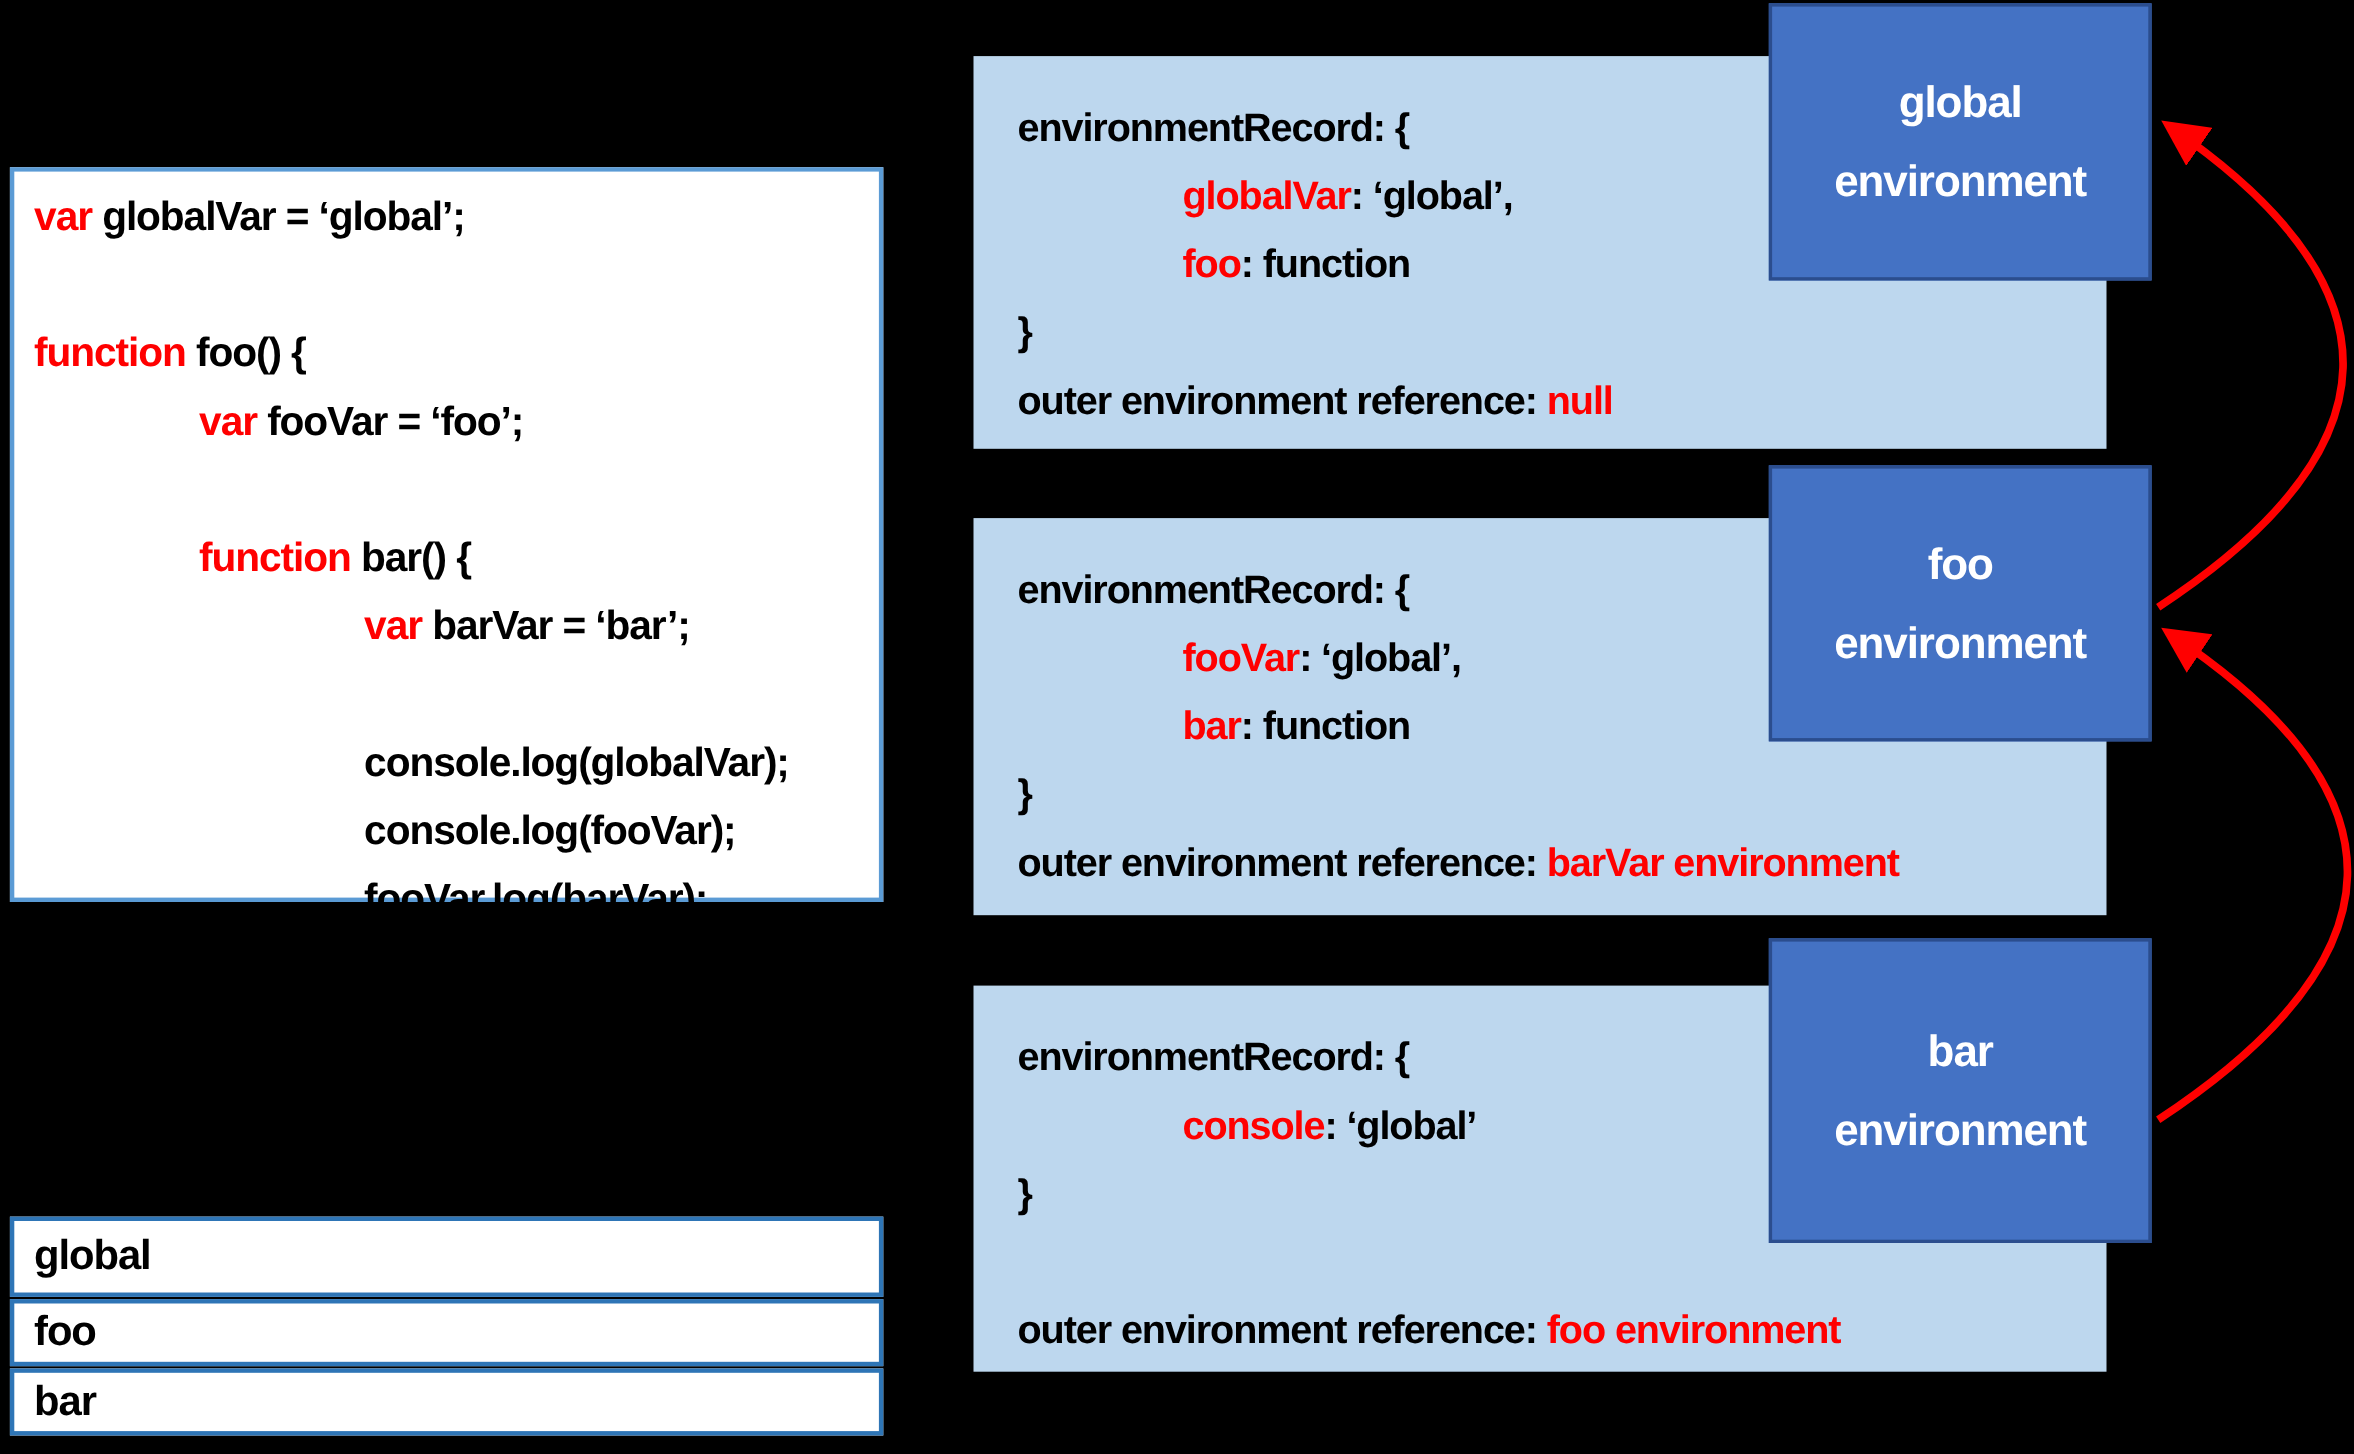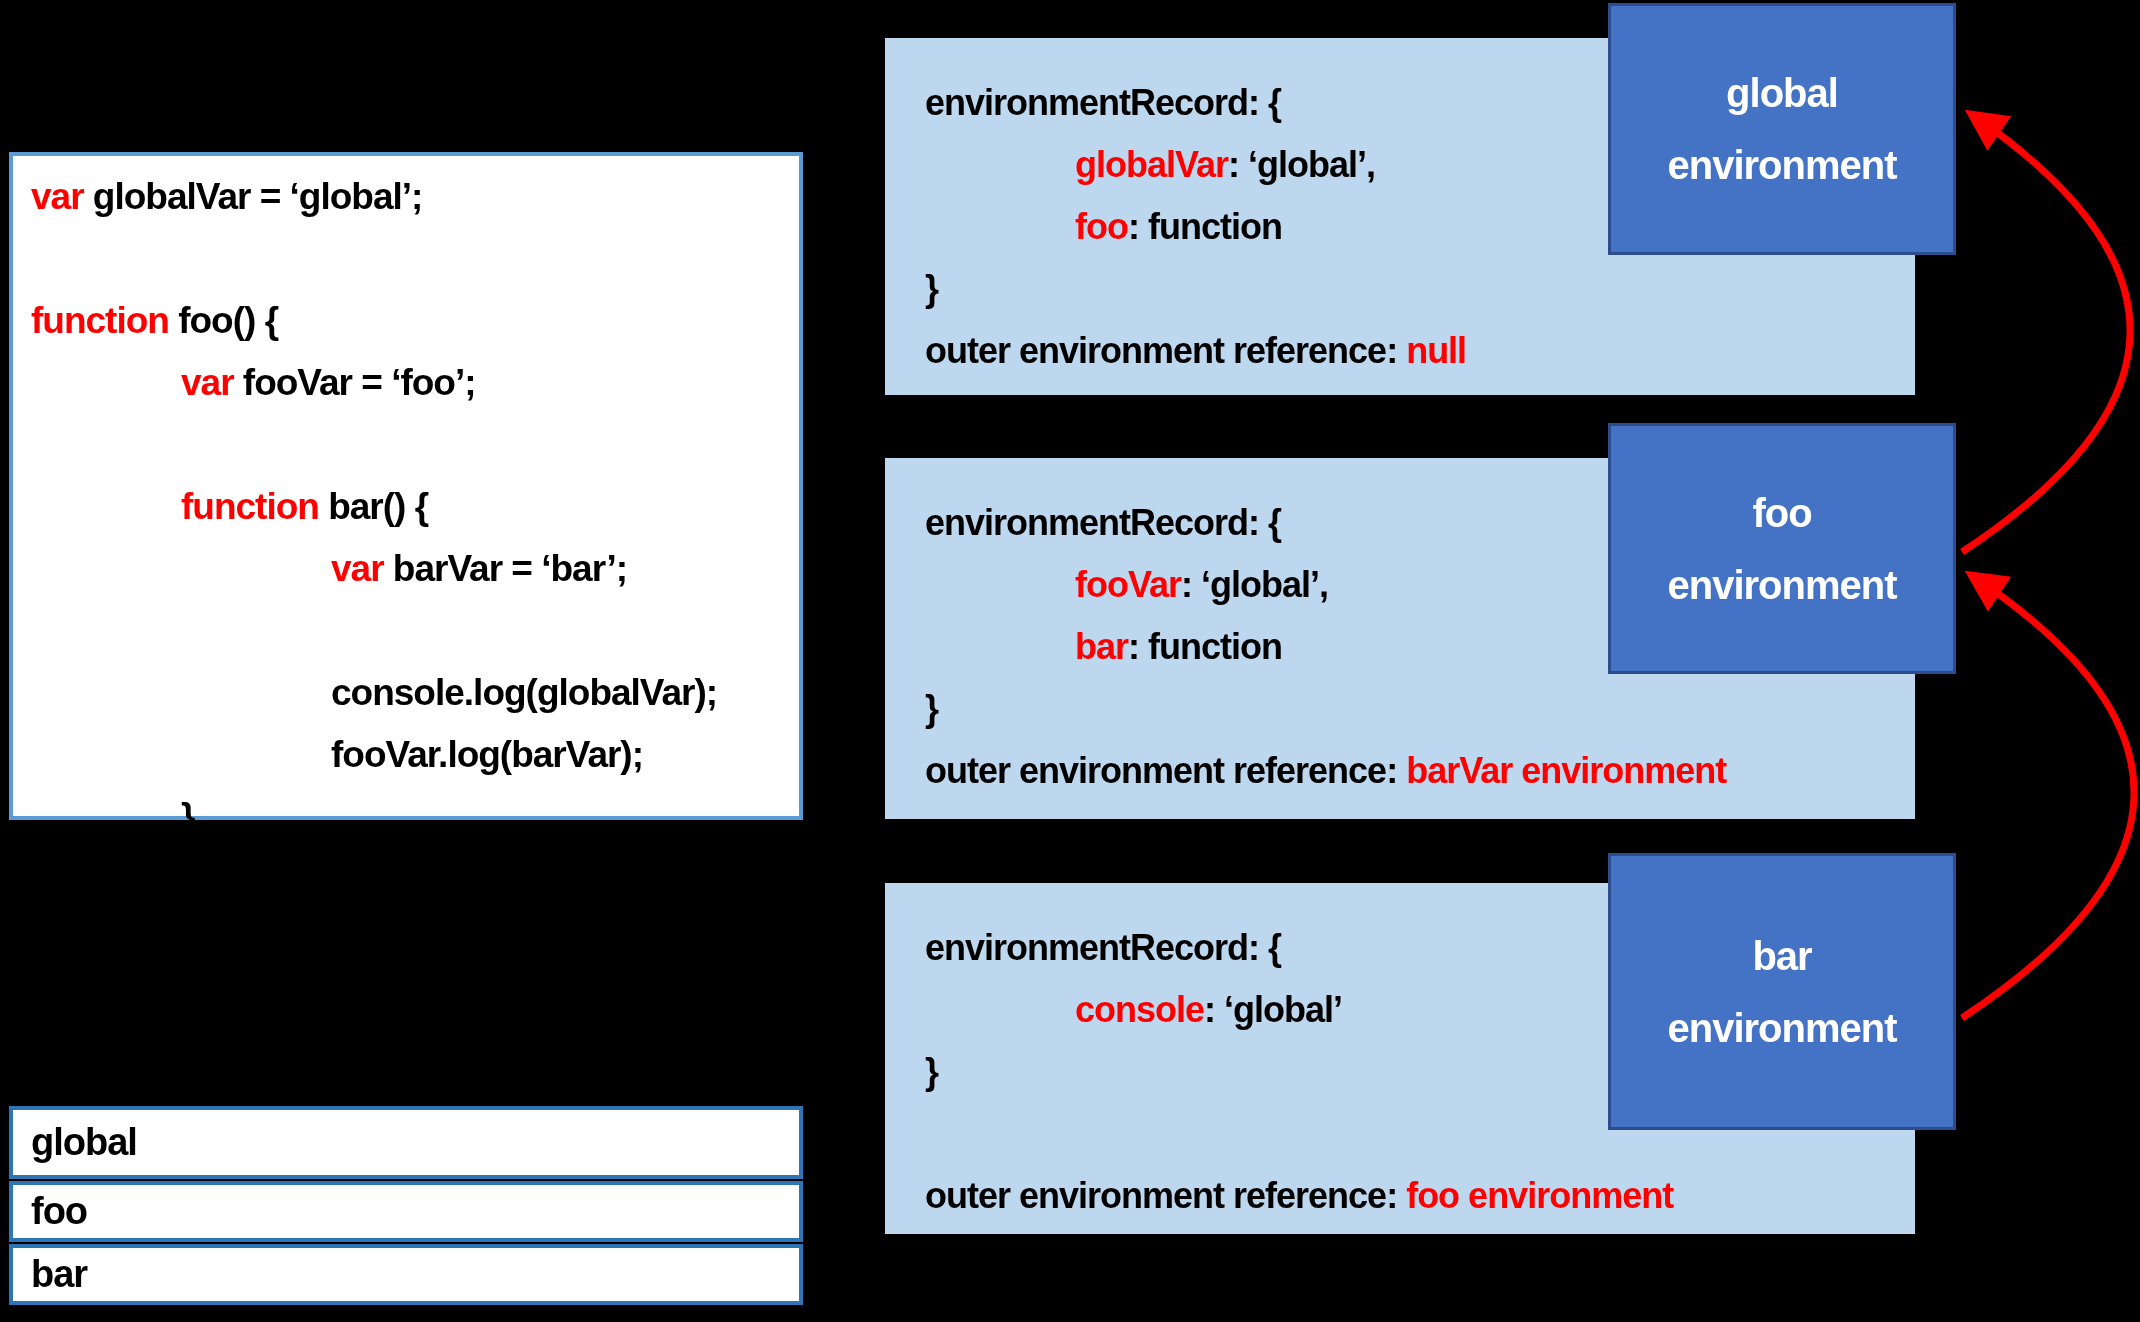--- a/index.html
+++ b/index.html
@@ -38,20 +38,21 @@
     font-size:38px;letter-spacing:-1px;color:var(--black);
   }
   .or0{top:1106px;height:73px;}
   .or1{top:1181px;height:61px;}
   .or2{top:1244px;height:61px;}
 
   
   .record{
     position:absolute;left:885px;width:1030px;background:var(--record-bg);
     padding:34px 0 0 40px;
+    margin-top:13px;
   }
   .r0{top:38px;height:357px;}
   .r1{top:458px;height:361px;}
   .r2{top:883px;height:351px;}
   .record .line{height:62px;display:flex;align-items:center;
     font-size:36px;letter-spacing:-1px;color:var(--black);white-space:pre;}
 
   
   .env{
     position:absolute;left:1608px;width:348px;background:var(--env-bg);
@@ -75,20 +76,21 @@
   <section class="code-box" id="code-panel">
       <div class="line"><span class="red">var </span><span>globalVar = ‘global’;</span></div>
       <div class="line"></div>
       <div class="line"><span class="red">function </span><span>foo() {</span></div>
       <div class="line indent-1"><span class="red">var </span><span>fooVar = ‘foo’;</span></div>
       <div class="line indent-1"></div>
       <div class="line indent-1"><span class="red">function </span><span>bar() {</span></div>
       <div class="line indent-2"><span class="red">var </span><span>barVar = ‘bar’;</span></div>
       <div class="line indent-2"></div>
       <div class="line indent-2"><span>console.log(globalVar);</span></div>
+      <div class="line indent-2"><span>console.log(fooVar);</span></div>
       <div class="line indent-2"><span>fooVar.log(barVar);</span></div>
       <div class="line indent-1"><span>}</span></div>
       <div class="line"><span>}</span></div>
       <div class="line"><span>foo();</span></div>
     </section>
 
   <div id="console-rows">
       <div class="out-row or0">
         <span>global</span>
       </div>

